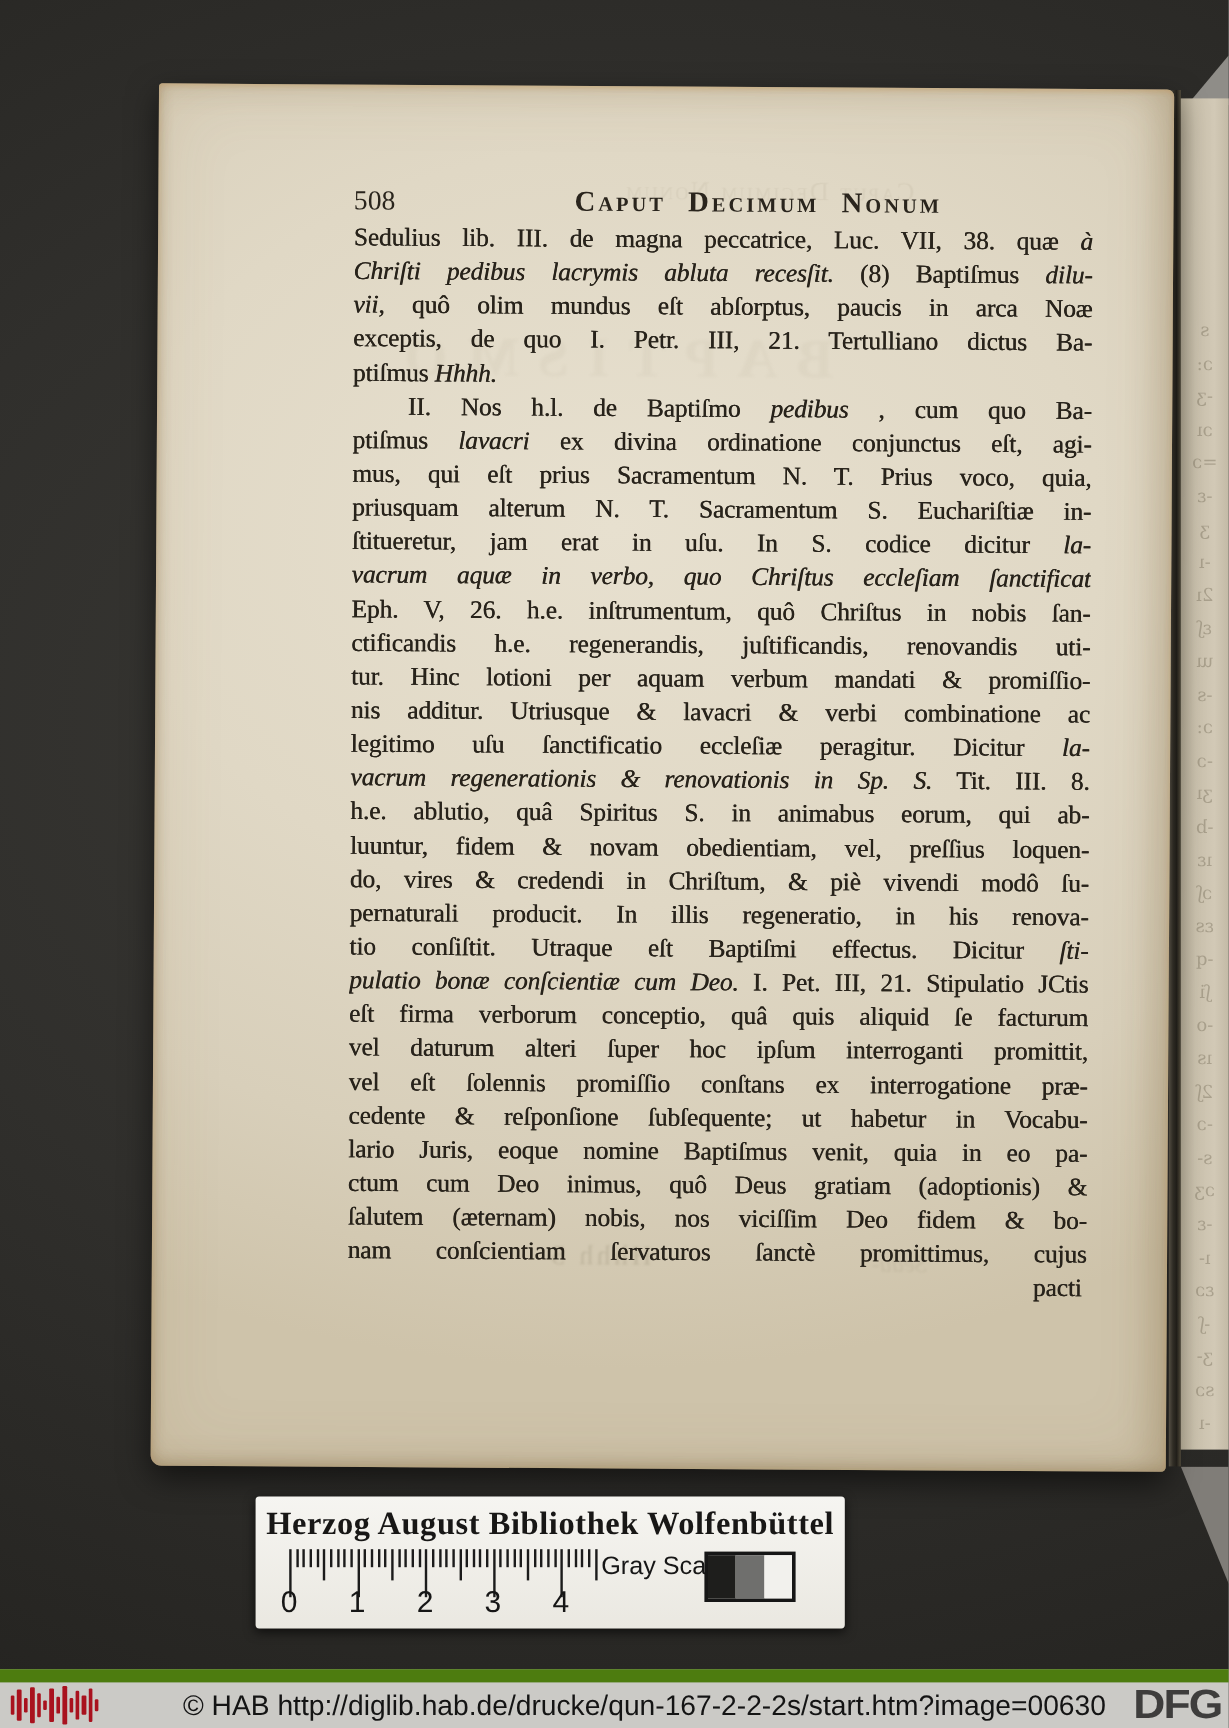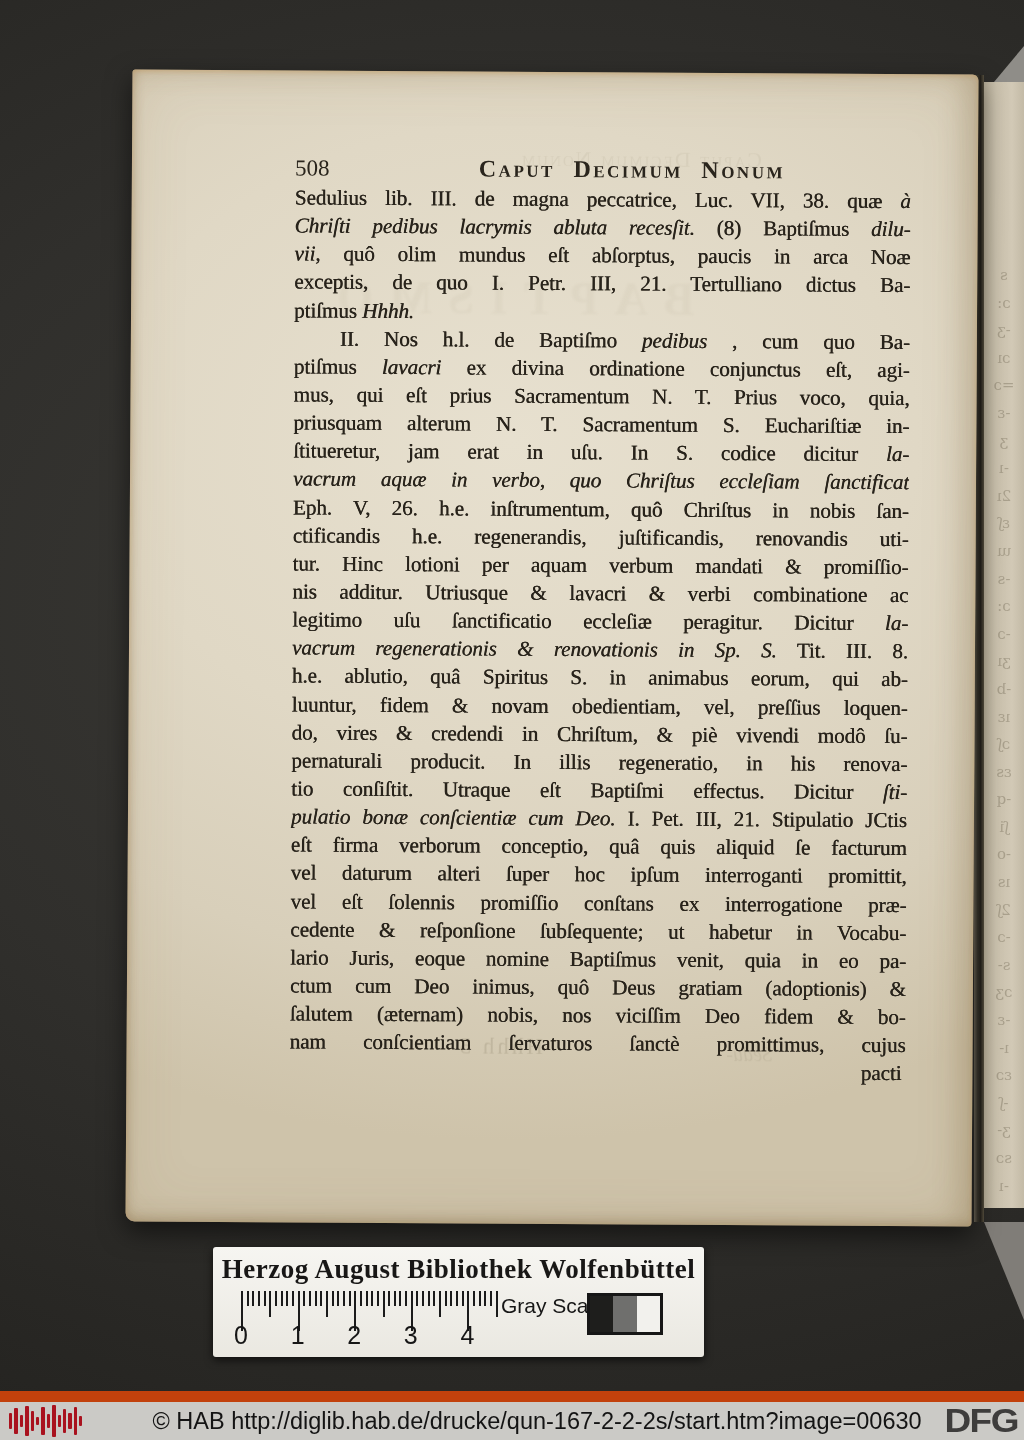--- a/index.html
+++ b/index.html
@@ -61,21 +61,21 @@
   .t1{height:15px}.t2{height:26px}.t3{height:40px}
   .rnums{position:absolute;left:28px;top:74px;width:262px;height:30px;
     font-family:"Liberation Sans",sans-serif;font-size:25px;color:#161616;}
   .rnum{position:absolute;transform:translateX(-50%);}
   .gslabel{position:absolute;left:288px;top:47px;font-family:"Liberation Sans",sans-serif;font-size:21px;color:#161616;}
   .gspatch{position:absolute;left:374px;top:46px;width:76px;height:42px;border:3px solid #161616;
     box-sizing:border-box;display:flex;}
   .gscell{flex:1;}
   
   .footer{position:absolute;left:0;top:1391px;width:1024px;height:49px;box-sizing:border-box;
-    background:#cbcac6;border-top:11px solid #c2410c;display:flex;align-items:center;}
+    background:#cbcac6;border-top:11px solid #4d7c0f;display:flex;align-items:center;}
   .hab-logo{margin-left:9px;display:flex;align-items:center;gap:2px;height:34px;}
   .hab-bar{width:3.4px;border-radius:1px;}
   .furl{margin-left:70px;font-family:"Liberation Sans",sans-serif;font-size:23.5px;color:#141414;white-space:nowrap;}
   .dfg{margin-left:auto;margin-right:6px;font-family:"Liberation Sans",sans-serif;font-weight:bold;
     font-size:37px;letter-spacing:-1.5px;transform:scaleY(.92);}
 </style>
 </head>
 <body>
 
 <div class="wedgeTR"></div>

